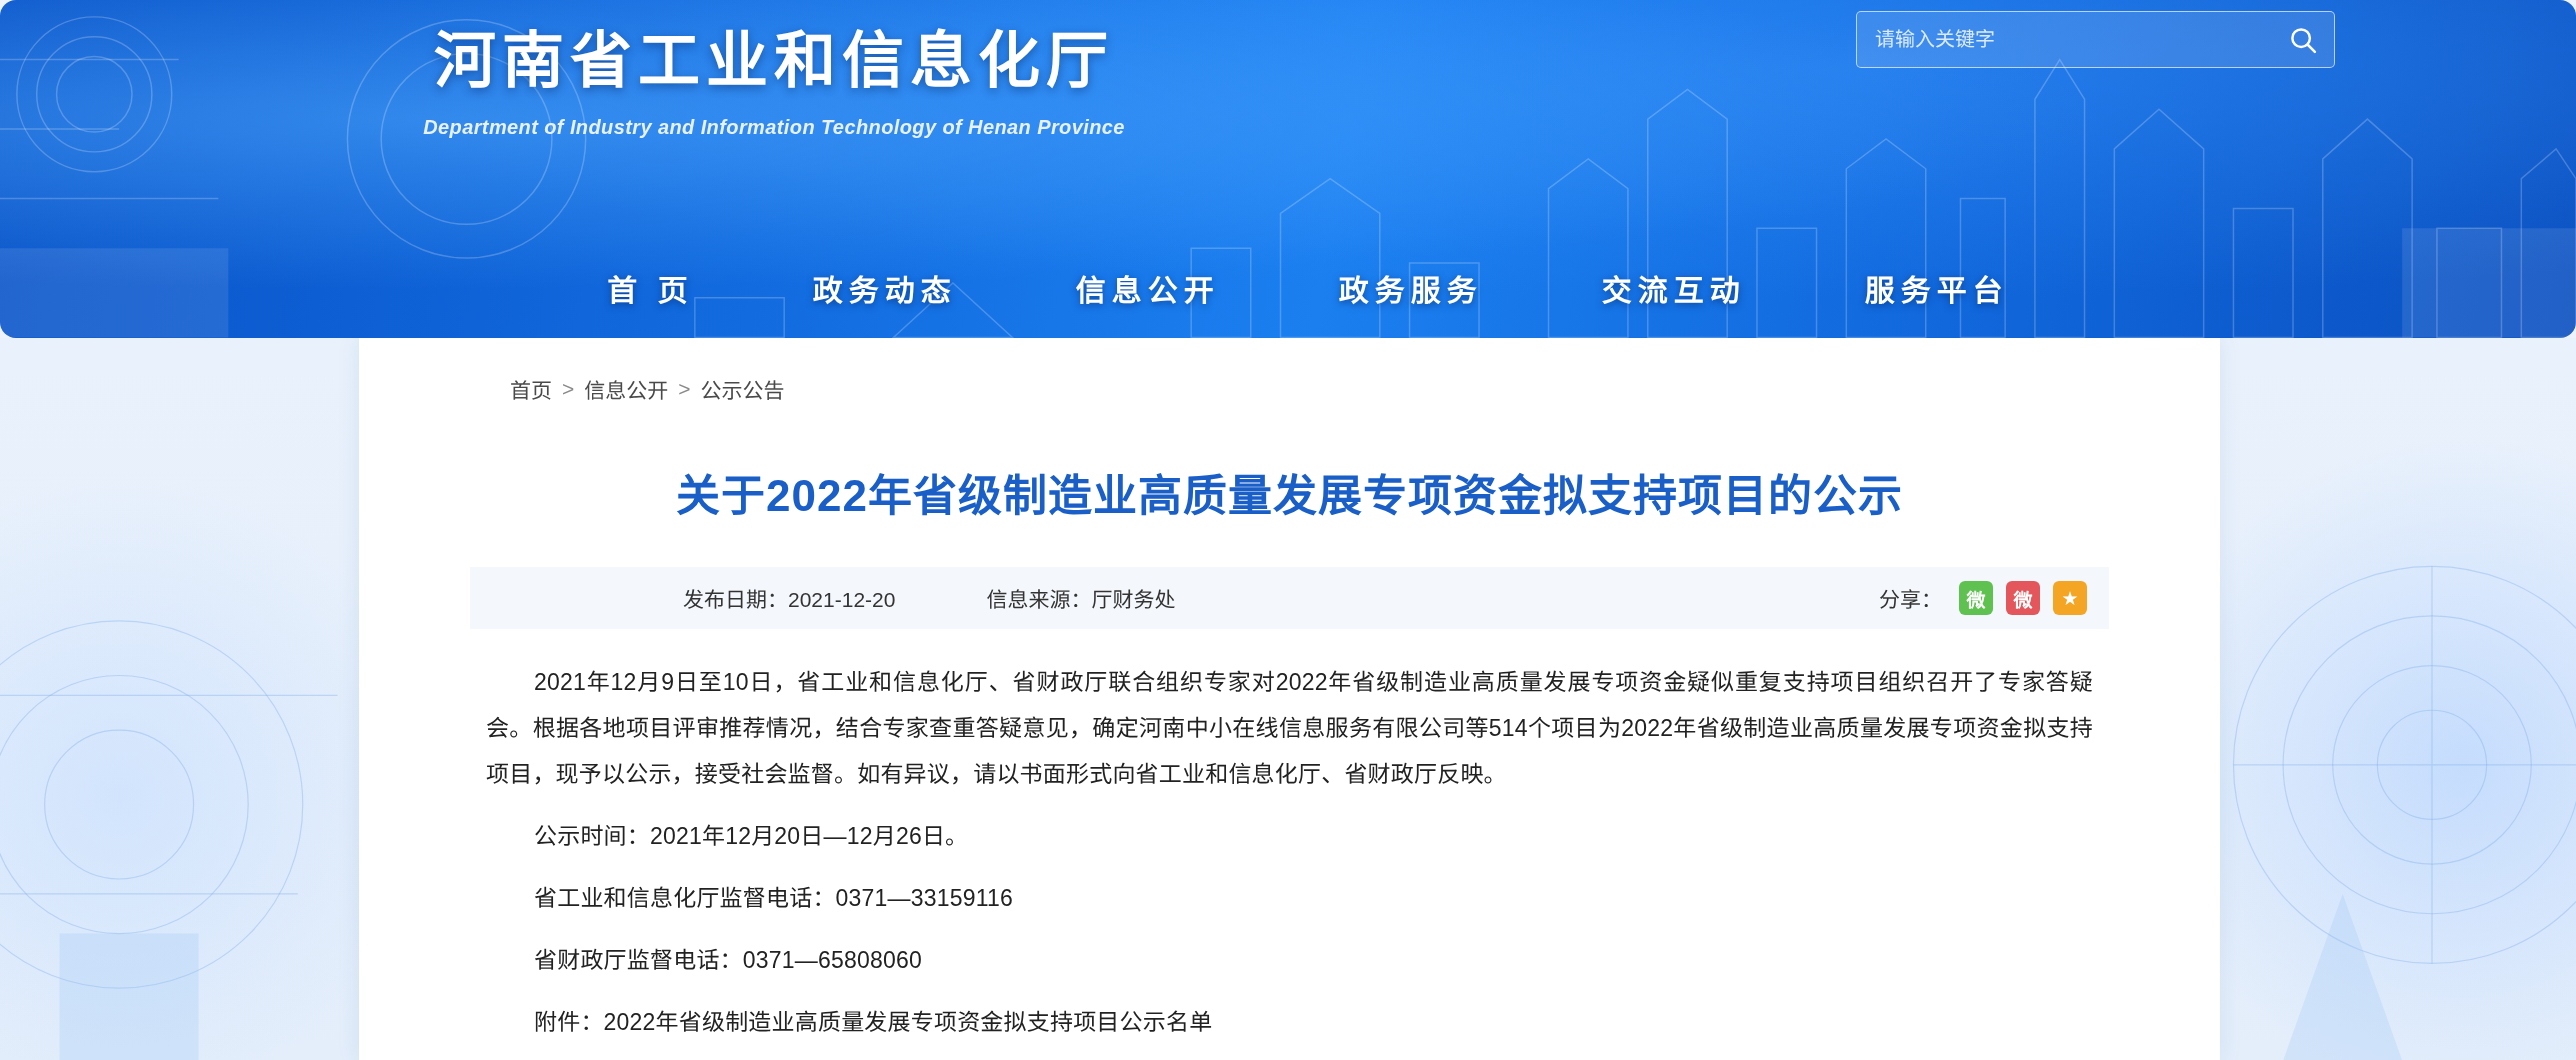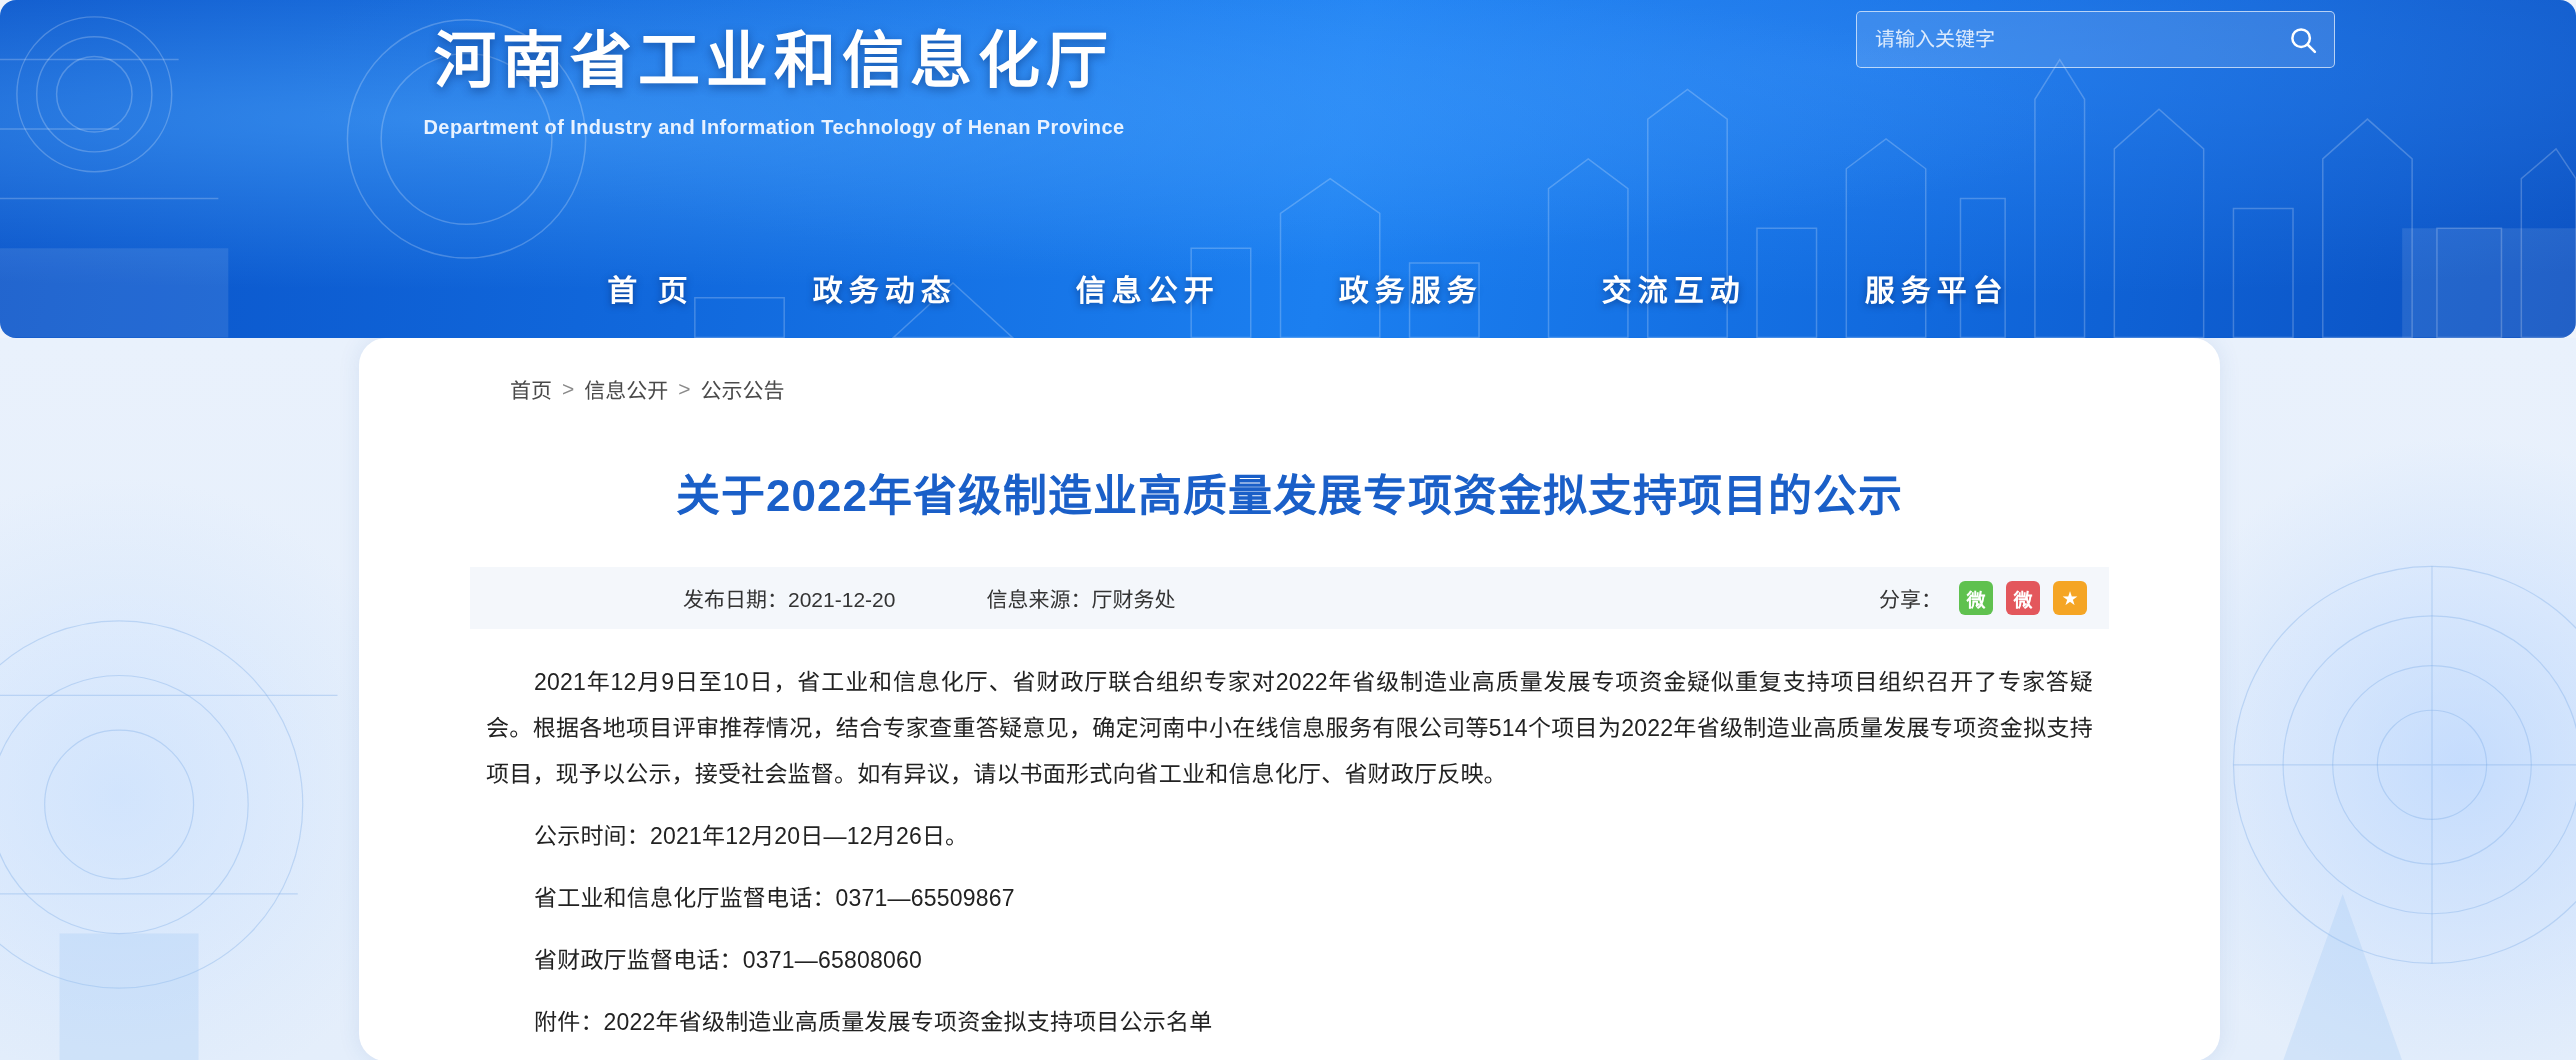--- a/index.html
+++ b/index.html
@@ -40,20 +40,21 @@
     text-shadow: 0 3px 10px rgba(0,30,90,0.45);
     margin: 0;
   }
   .site-subtitle {
     color: #e8f2ff;
     font-size: 20px;
     font-weight: bold;
     letter-spacing: 0.4px;
     margin-top: 16px;
     white-space: nowrap;
+    font-style: italic;
   }
 
   
   .search-box {
     position: absolute;
     right: 241px; top: 11px;
     width: 479px; height: 57px;
     border: 1px solid rgba(255,255,255,0.65);
     border-radius: 5px;
     background: rgba(255,255,255,0.12);
@@ -111,21 +112,20 @@
   }
   .bg-deco { position: absolute; inset: 0; pointer-events: none; }
 
   .content-card {
     position: absolute;
     left: 359px; top: 0;
     width: 1861px;
     height: 723px;
     background: #ffffff;
     box-shadow: 0 0 22px rgba(40,90,160,0.10);
-    border-radius: 27px;
   }
 
   .breadcrumb {
     font-size: 21px;
     color: #4a4a4a;
     padding: 36px 0 0 151px;
     display: flex;
     align-items: center;
     gap: 10px;
   }
@@ -296,21 +296,21 @@
           <span class="share-label">分享：</span>
           <span class="share-icon share-wechat">微</span>
           <span class="share-icon share-weibo">微</span>
           <span class="share-icon share-star">★</span>
         </span>
       </div>
 
       <div class="article-body">
         <p class="indent">2021年12月9日至10日，省工业和信息化厅、省财政厅联合组织专家对2022年省级制造业高质量发展专项资金疑似重复支持项目组织召开了专家答疑会。根据各地项目评审推荐情况，结合专家查重答疑意见，确定河南中小在线信息服务有限公司等514个项目为2022年省级制造业高质量发展专项资金拟支持项目，现予以公示，接受社会监督。如有异议，请以书面形式向省工业和信息化厅、省财政厅反映。</p>
         <p class="indent">公示时间：2021年12月20日—12月26日。</p>
-        <p class="indent">省工业和信息化厅监督电话：0371—65509867</p>
+        <p class="indent">省工业和信息化厅监督电话：0371—33159116</p>
         <p class="indent">省财政厅监督电话：0371—65808060</p>
         <p class="indent">附件：2022年省级制造业高质量发展专项资金拟支持项目公示名单</p>
       </div>
 
       <div class="sign-date">2021年12月20日</div>
     </div>
   </div>
 </div>
 
 

